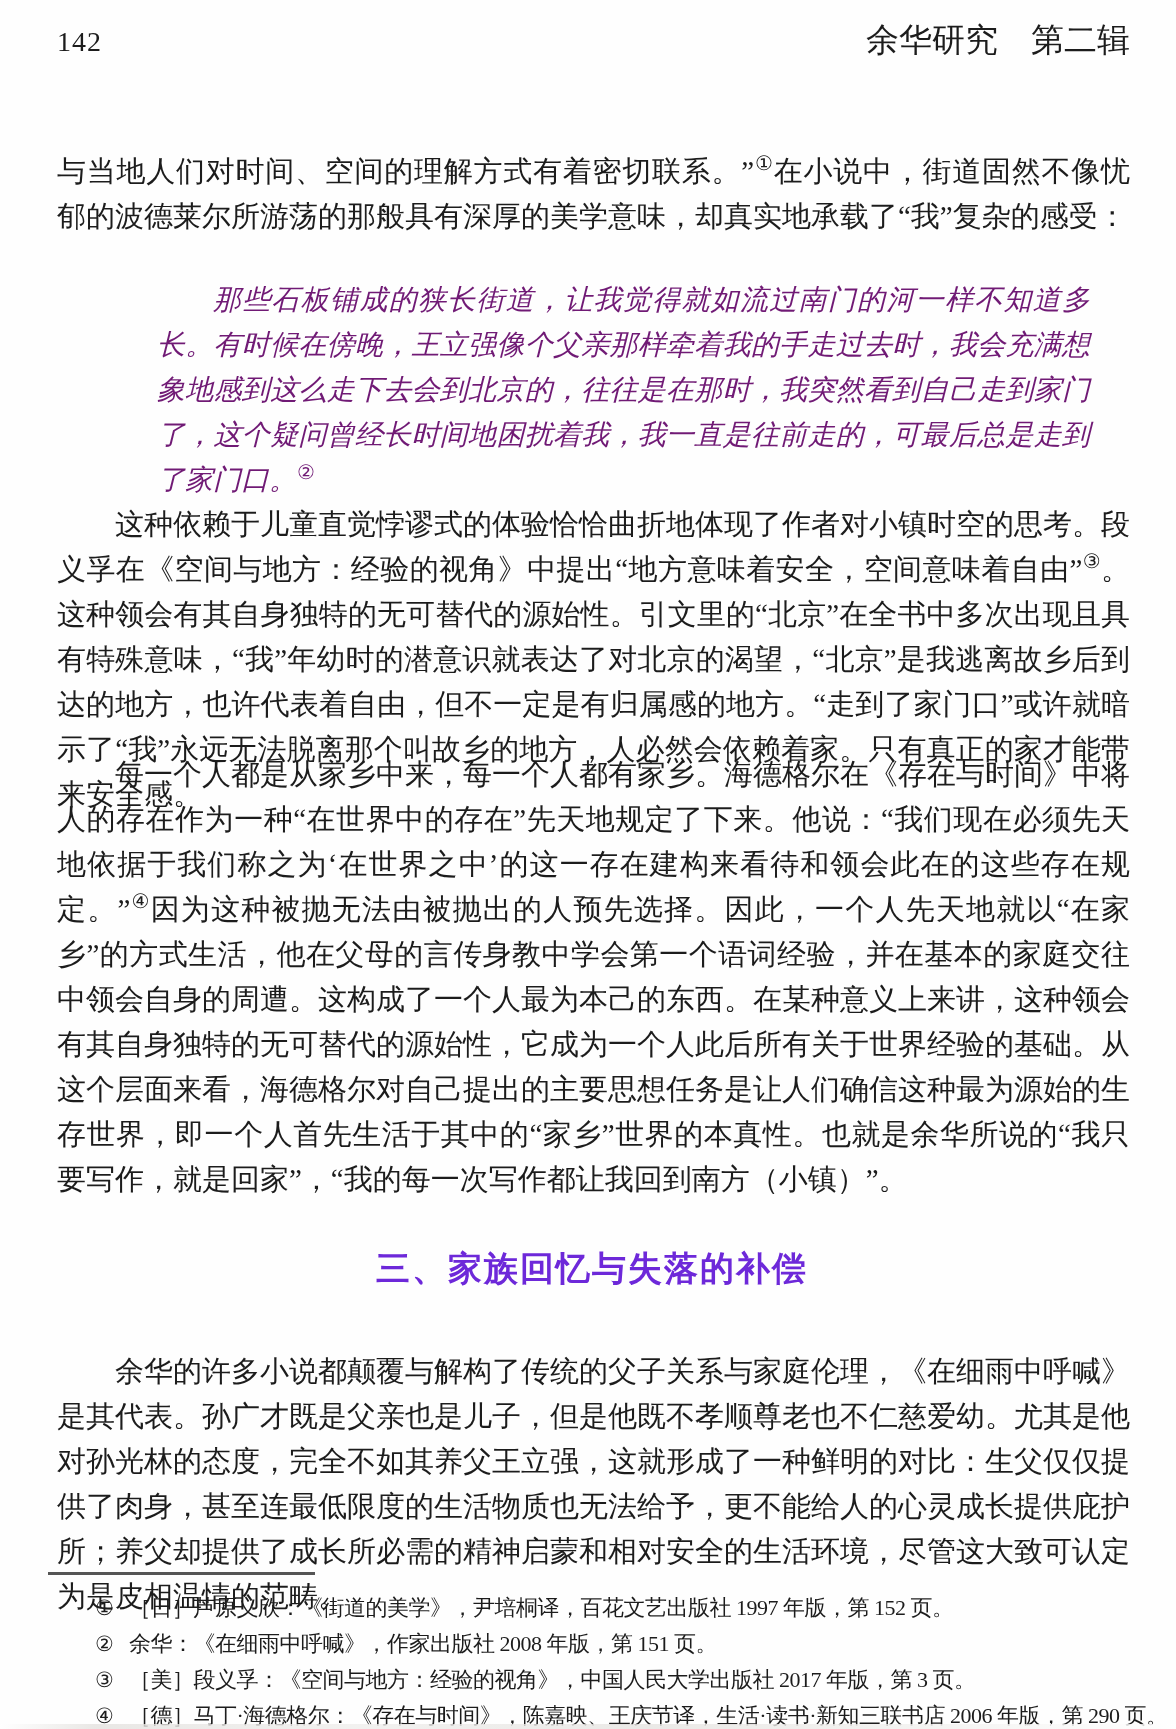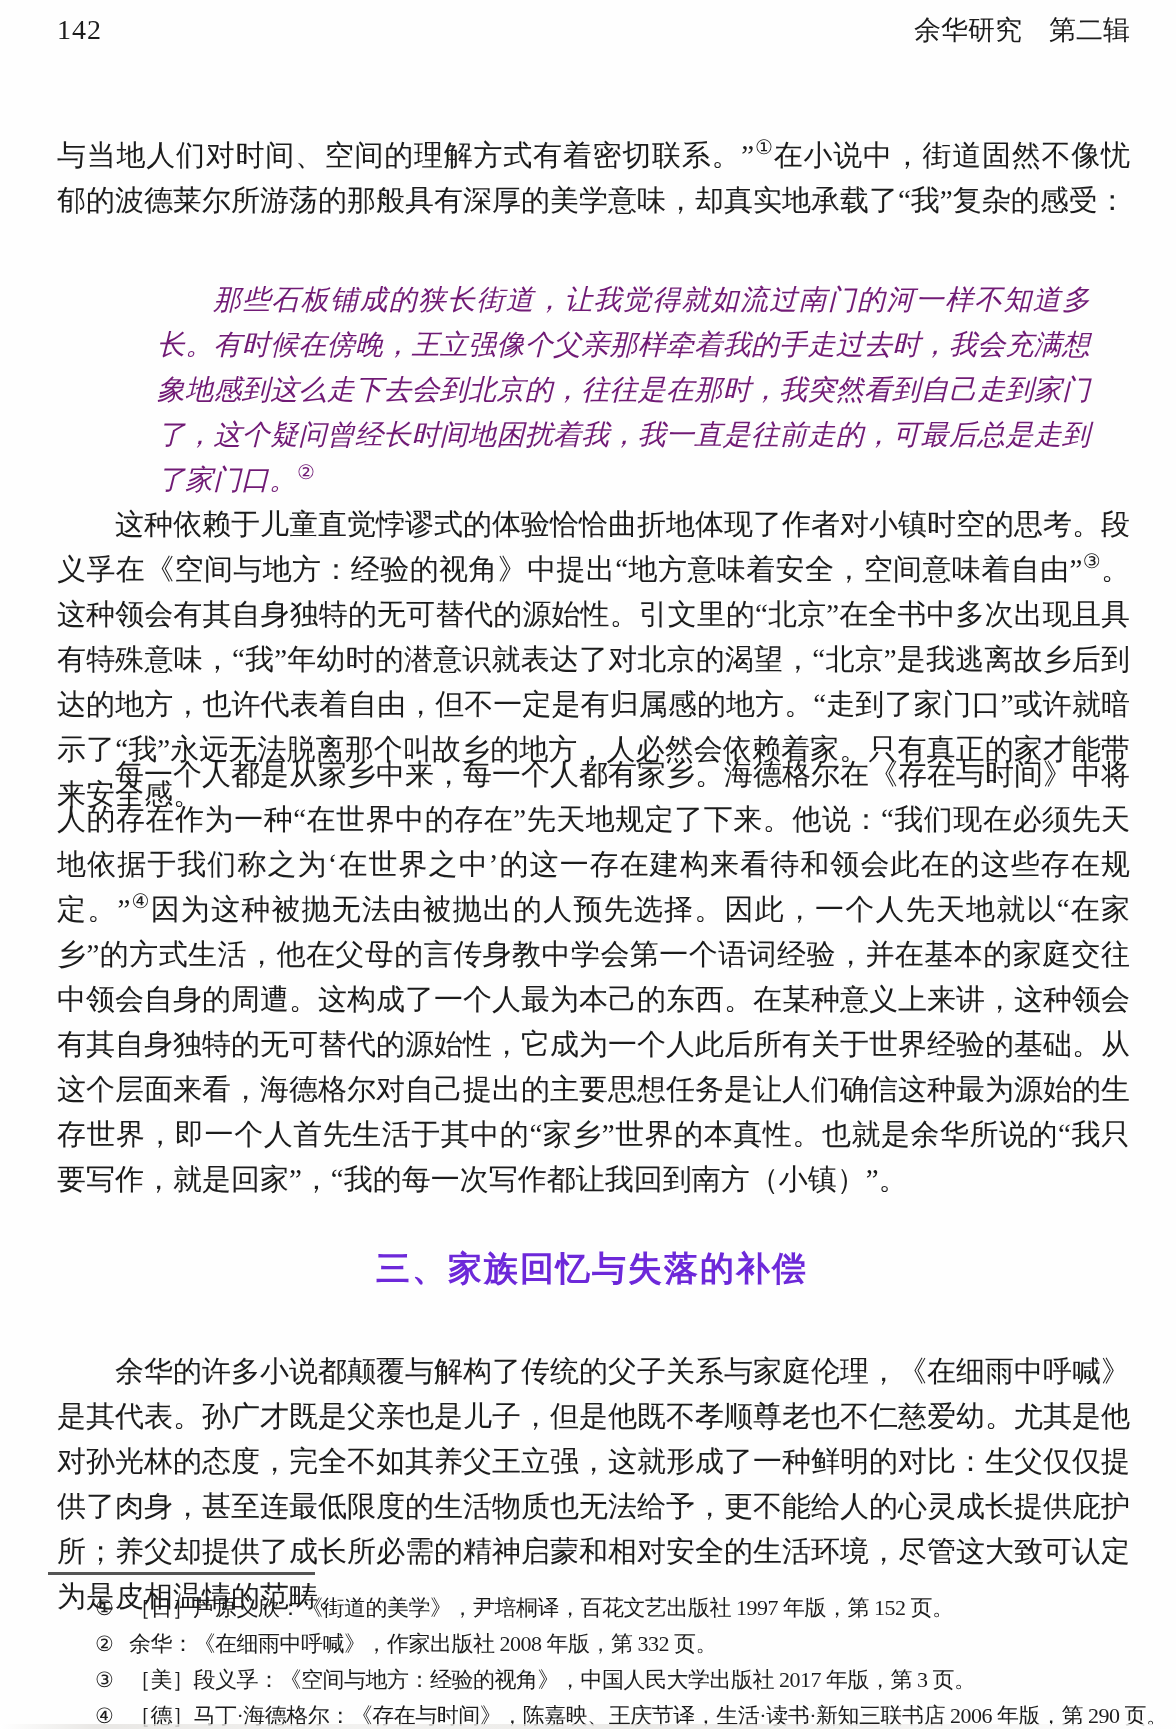--- a/index.html
+++ b/index.html
@@ -15,31 +15,31 @@
   }
   .running-head {
     position: absolute;
     top: 12px; left: 57px; right: 54px;
     display: flex;
     justify-content: space-between;
     align-items: baseline;
     font-size: 28px;
   }
   .running-head .folio { letter-spacing: 1px; }
-  .running-head .book { font-size: 27px; }
+  .running-head .book { font-size: 33px; margin-top: 6px; }
 
   .body-par {
     position: absolute;
     left: 57px; right: 54px;
     font-size: 29px;
     line-height: 45px;
     text-align: justify;
   }
   .indent { text-indent: 2em; }
-  .p1 { top: 104px; }
+  .p1 { top: 120px; }
   .p2 { top: 473px; }
   .p3 { top: 723px; }
   .p4 { top: 1320px; }
 
   .quote-block {
     position: absolute;
     top: 249px; left: 117px; right: 54px;
     font-size: 28px;
     line-height: 45px;
     text-align: justify;
@@ -119,21 +119,21 @@
 
   <div class="footnote-rule"></div>
 
   <div class="footnotes">
     <div class="fn-row">
       <span class="fn-marker">①</span>
       <span class="fn-text">［日］芦原义欣：《街道的美学》，尹培桐译，百花文艺出版社 1997 年版，第 152 页。</span>
     </div>
     <div class="fn-row">
       <span class="fn-marker">②</span>
-      <span class="fn-text">余华：《在细雨中呼喊》，作家出版社 2008 年版，第 332 页。</span>
+      <span class="fn-text">余华：《在细雨中呼喊》，作家出版社 2008 年版，第 151 页。</span>
     </div>
     <div class="fn-row">
       <span class="fn-marker">③</span>
       <span class="fn-text">［美］段义孚：《空间与地方：经验的视角》，中国人民大学出版社 2017 年版，第 3 页。</span>
     </div>
     <div class="fn-row">
       <span class="fn-marker">④</span>
       <span class="fn-text">［德］马丁·海德格尔：《存在与时间》，陈嘉映、王庆节译，生活·读书·新知三联书店 2006 年版，第 290 页。</span>
     </div>
   </div>

